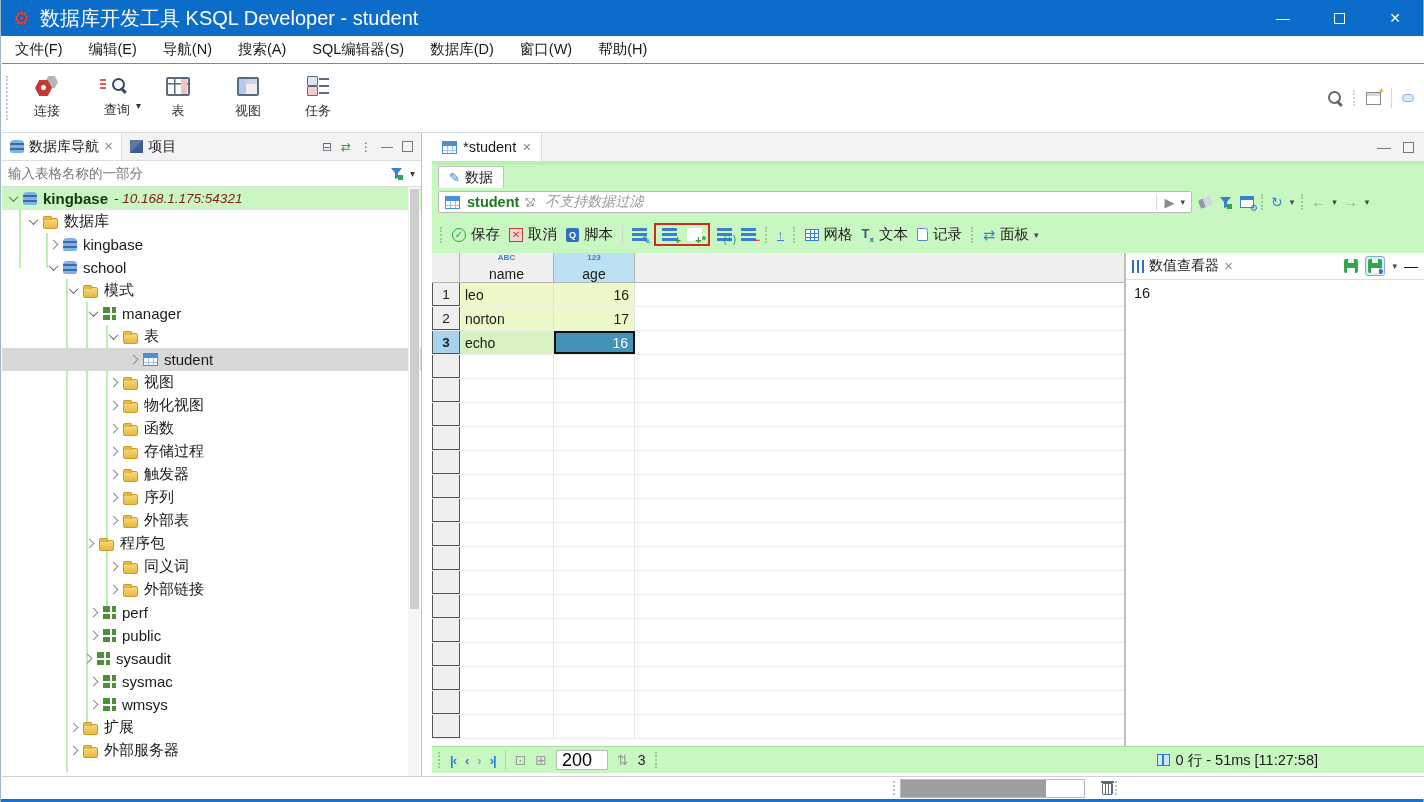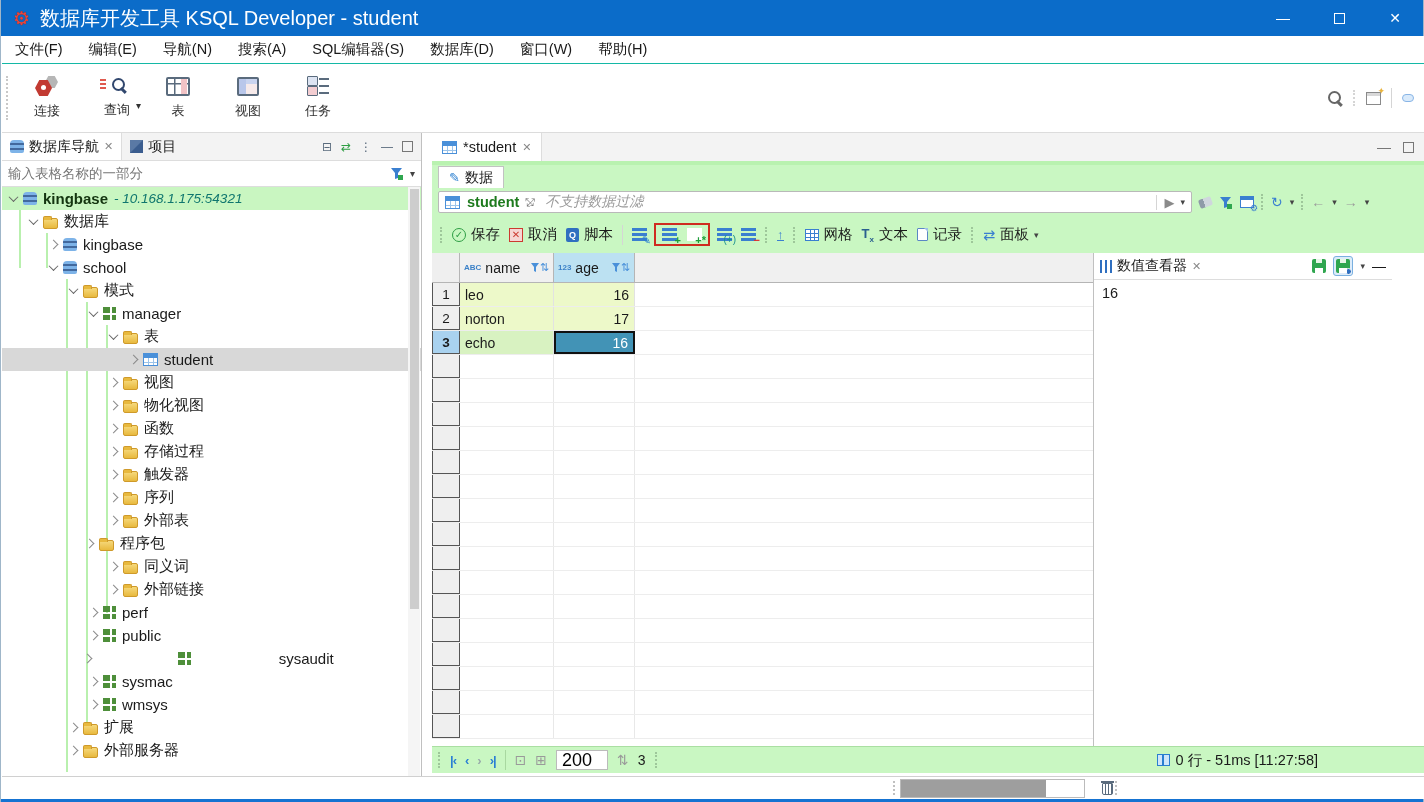--- a/index.html
+++ b/index.html
@@ -94,21 +94,21 @@
       linear-gradient(#4e8f3a,#4e8f3a) 9px 0/4px 6px no-repeat,
       linear-gradient(#4e8f3a,#4e8f3a) 0 8px/7px 5px no-repeat,
       linear-gradient(#4e8f3a,#4e8f3a) 9px 8px/4px 5px no-repeat; }
   .ticon.table { width:15px; height:13px; border:1px solid #4a90d9; background:
       linear-gradient(#4a90d9,#4a90d9) 0 0/100% 4px no-repeat,
       linear-gradient(90deg,#9cc4ea,#9cc4ea) 4px 0/1px 100% no-repeat,
       linear-gradient(90deg,#9cc4ea,#9cc4ea) 9px 0/1px 100% no-repeat,
       linear-gradient(#9cc4ea,#9cc4ea) 0 8px/100% 1px no-repeat,#fff; }
   .tlabel { font-size:15px; }
   .tree-row.hl .tlabel { font-weight:bold; color:#13350f; }
-  .tsub { font-size:13.5px; font-style:italic; color:#0f766e; }
+  .tsub { font-size:13.5px; font-style:italic; color:#7f1d1d; }
   .lp-scroll { position:absolute; right:1px; top:54px; width:12px; height:589px; background:#f5f5f5; }
   .lp-thumb { position:absolute; left:1.5px; top:2px; width:9px; height:420px; background:#cdcdcd; }
 
   
   .editor { position:absolute; left:430px; top:0; width:992px; height:643px; }
   .ed-tabs { position:absolute; left:0; top:0; width:100%; height:28px; background:#f3f3f3; display:flex; align-items:stretch; }
   .ed-tab { display:flex; align-items:center; gap:6px; padding:0 10px; background:#fff; border-right:1px solid #ddd; font-size:14.5px; }
   .ed-tab-icons { margin-left:auto; display:flex; align-items:center; gap:12px; padding-right:10px; color:#777; }
   .accent { position:absolute; left:0; top:28px; width:100%; height:4px; background:#b9f2b0; }
   .subtabs { position:absolute; left:0; top:32px; width:100%; height:23px; background:#c9f7c2; display:flex; align-items:flex-end; }
@@ -150,36 +150,36 @@
   .ic-doc { position:relative; width:11px; height:13px; border:1.2px solid #5a87c5; border-radius:1px; background:#fff; }
   .ic-doc::after { content:""; position:absolute; right:-1px; top:-1px; border-left:4px solid transparent; border-top:4px solid #9ec1e8; }
   .tx { font-size:13px; color:#2a5f8f; font-weight:bold; }
   .tx sub { font-size:8px; }
   .up-arrow { color:#3a7fd0; font-size:13px; border-bottom:1.5px solid #3a7fd0; line-height:11px; }
 
   
   .gridwrap { position:absolute; left:0; top:120px; width:693px; height:493px; background:#fff; overflow:hidden; border-right:1px solid #c0c0c0; }
   .ghead { display:flex; height:30px; background:#f0f0f0; border-bottom:1px solid #b5b5b5; }
   .gh-num { width:28px; border-right:1px solid #b5b5b5; background:#efefef; }
-  .gh-cell { display:flex; align-items:center; gap:4px; padding:0 4px; border-right:1px solid #b5b5b5; font-size:14px; }
+  .gh-cell { display:flex; align-items:center; gap:4px; padding:0 4px; border-right:1px solid #b5b5b5; font-size:14px;flex-direction:column; }
   .gh-name { width:94px; } .gh-age { width:81px; background:#bce1f2; }
   .typelabel { font-size:8px; font-weight:bold; color:#3c82c8; }
   .sorticon { margin-left:auto; display:flex; align-items:center; color:#4a90d9; font-size:11px; gap:1px; }
   .grow { display:flex; height:24px; border-bottom:1px solid #ededed; }
   .gnum { width:28px; background:#efefef; border:1px solid #555; border-top:none; font-size:13.5px; display:flex; align-items:center; justify-content:center; }
   .gnum.num-sel { background:#a9d2ef; font-weight:bold; }
   .gcell { display:flex; align-items:center; padding:0 5px; font-size:14px; border-right:1px solid #e2e2e2; }
   .gname { width:94px; } .gage { width:81px; justify-content:flex-end; }
   .cell-y { background:#edf9c9; }
   .cell-g { background:#d8f2c1; }
   .cell-sel { background:#4293b6; color:#fff; border:2px solid #111 !important; }
   .grow-empty .gname,.grow-empty .gage { background:#fff; border-right:1px solid #e8e8e8; }
 
   
-  .vpanel { position:absolute; left:661px; top:120px; width:299px; height:493px; border-left:1px solid #c0c0c0; background:#fff; }
+  .vpanel { position:absolute; left:693px; top:120px; width:299px; height:493px; border-left:1px solid #c0c0c0; background:#fff; }
   .vp-head { height:27px; border-bottom:1px solid #ddd; display:flex; align-items:center; gap:5px; padding:0 6px; font-size:14px; }
   .ic-tuner { width:12px; height:13px; background:repeating-linear-gradient(90deg,#2f6fc0 0 2px,transparent 2px 5px); }
   .vp-icons { margin-left:auto; display:flex; align-items:center; gap:7px; }
   .floppy { position:relative; width:14px; height:14px; background:#2fa64f; border-radius:2px; }
   .floppy::before { content:""; position:absolute; top:0; left:4px; width:6px; height:4px; background:#e8f6e8; }
   .floppy::after { content:""; position:absolute; bottom:0; left:3px; width:8px; height:5px; background:#fff; }
   .floppy.clock i { position:absolute; right:-2px; bottom:-2px; width:7px; height:7px; border-radius:50%; background:#2f6fc0; border:1px solid #fff; }
   .hlbox { border:1px solid #7ab0e0; background:#ddecfa; border-radius:3px; padding:2px; display:flex; }
   .vp-body { padding:5px 8px; font-size:14.5px; }
 
@@ -421,21 +421,21 @@
               <span class="ticon schema"></span>
               <span class="tlabel">perf</span>
               <span class="tsub"></span>
             </div>
             <div class="tree-row" style="padding-left: 88px;">
               <span class="chev closed"></span>
               <span class="ticon schema"></span>
               <span class="tlabel">public</span>
               <span class="tsub"></span>
             </div>
-            <div class="tree-row" style="padding-left: 82px; justify-content: space-between;">
+            <div class="tree-row" style="padding-left: 82px;">
               <span class="chev closed"></span>
               <span class="ticon schema"></span>
               <span class="tlabel">sysaudit</span>
               <span class="tsub"></span>
             </div>
             <div class="tree-row" style="padding-left: 88px;">
               <span class="chev closed"></span>
               <span class="ticon schema"></span>
               <span class="tlabel">sysmac</span>
               <span class="tsub"></span>

